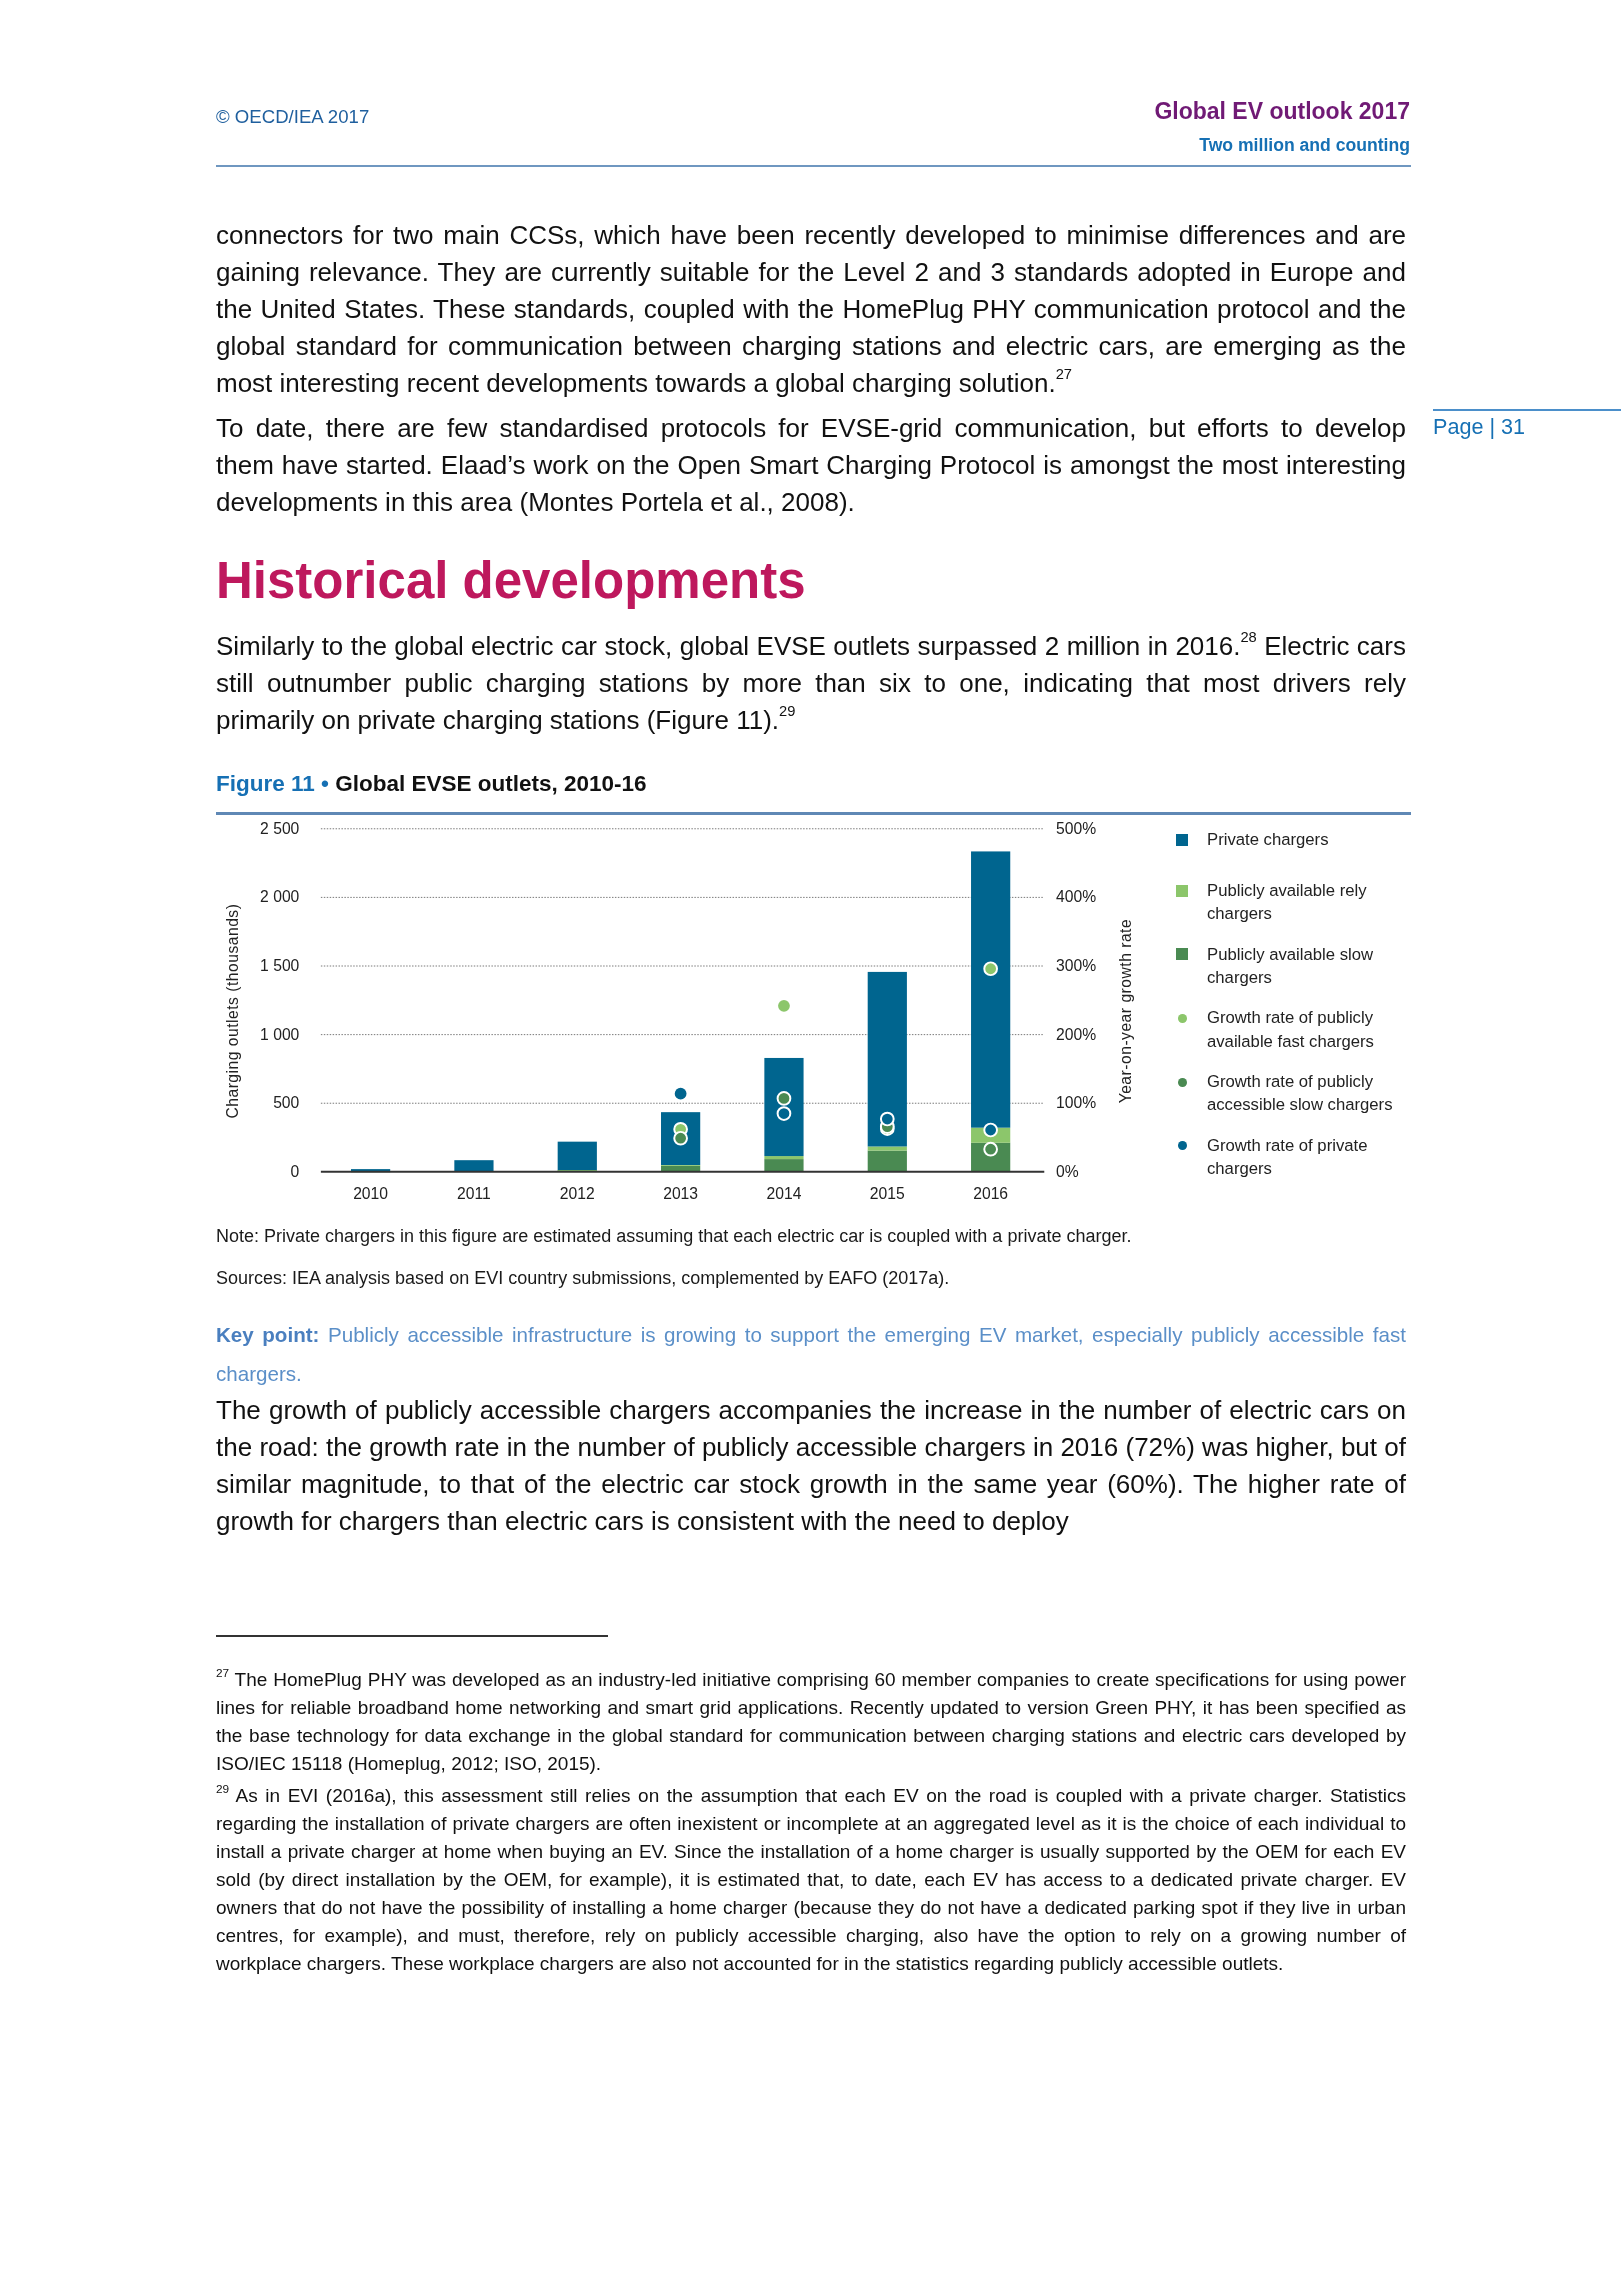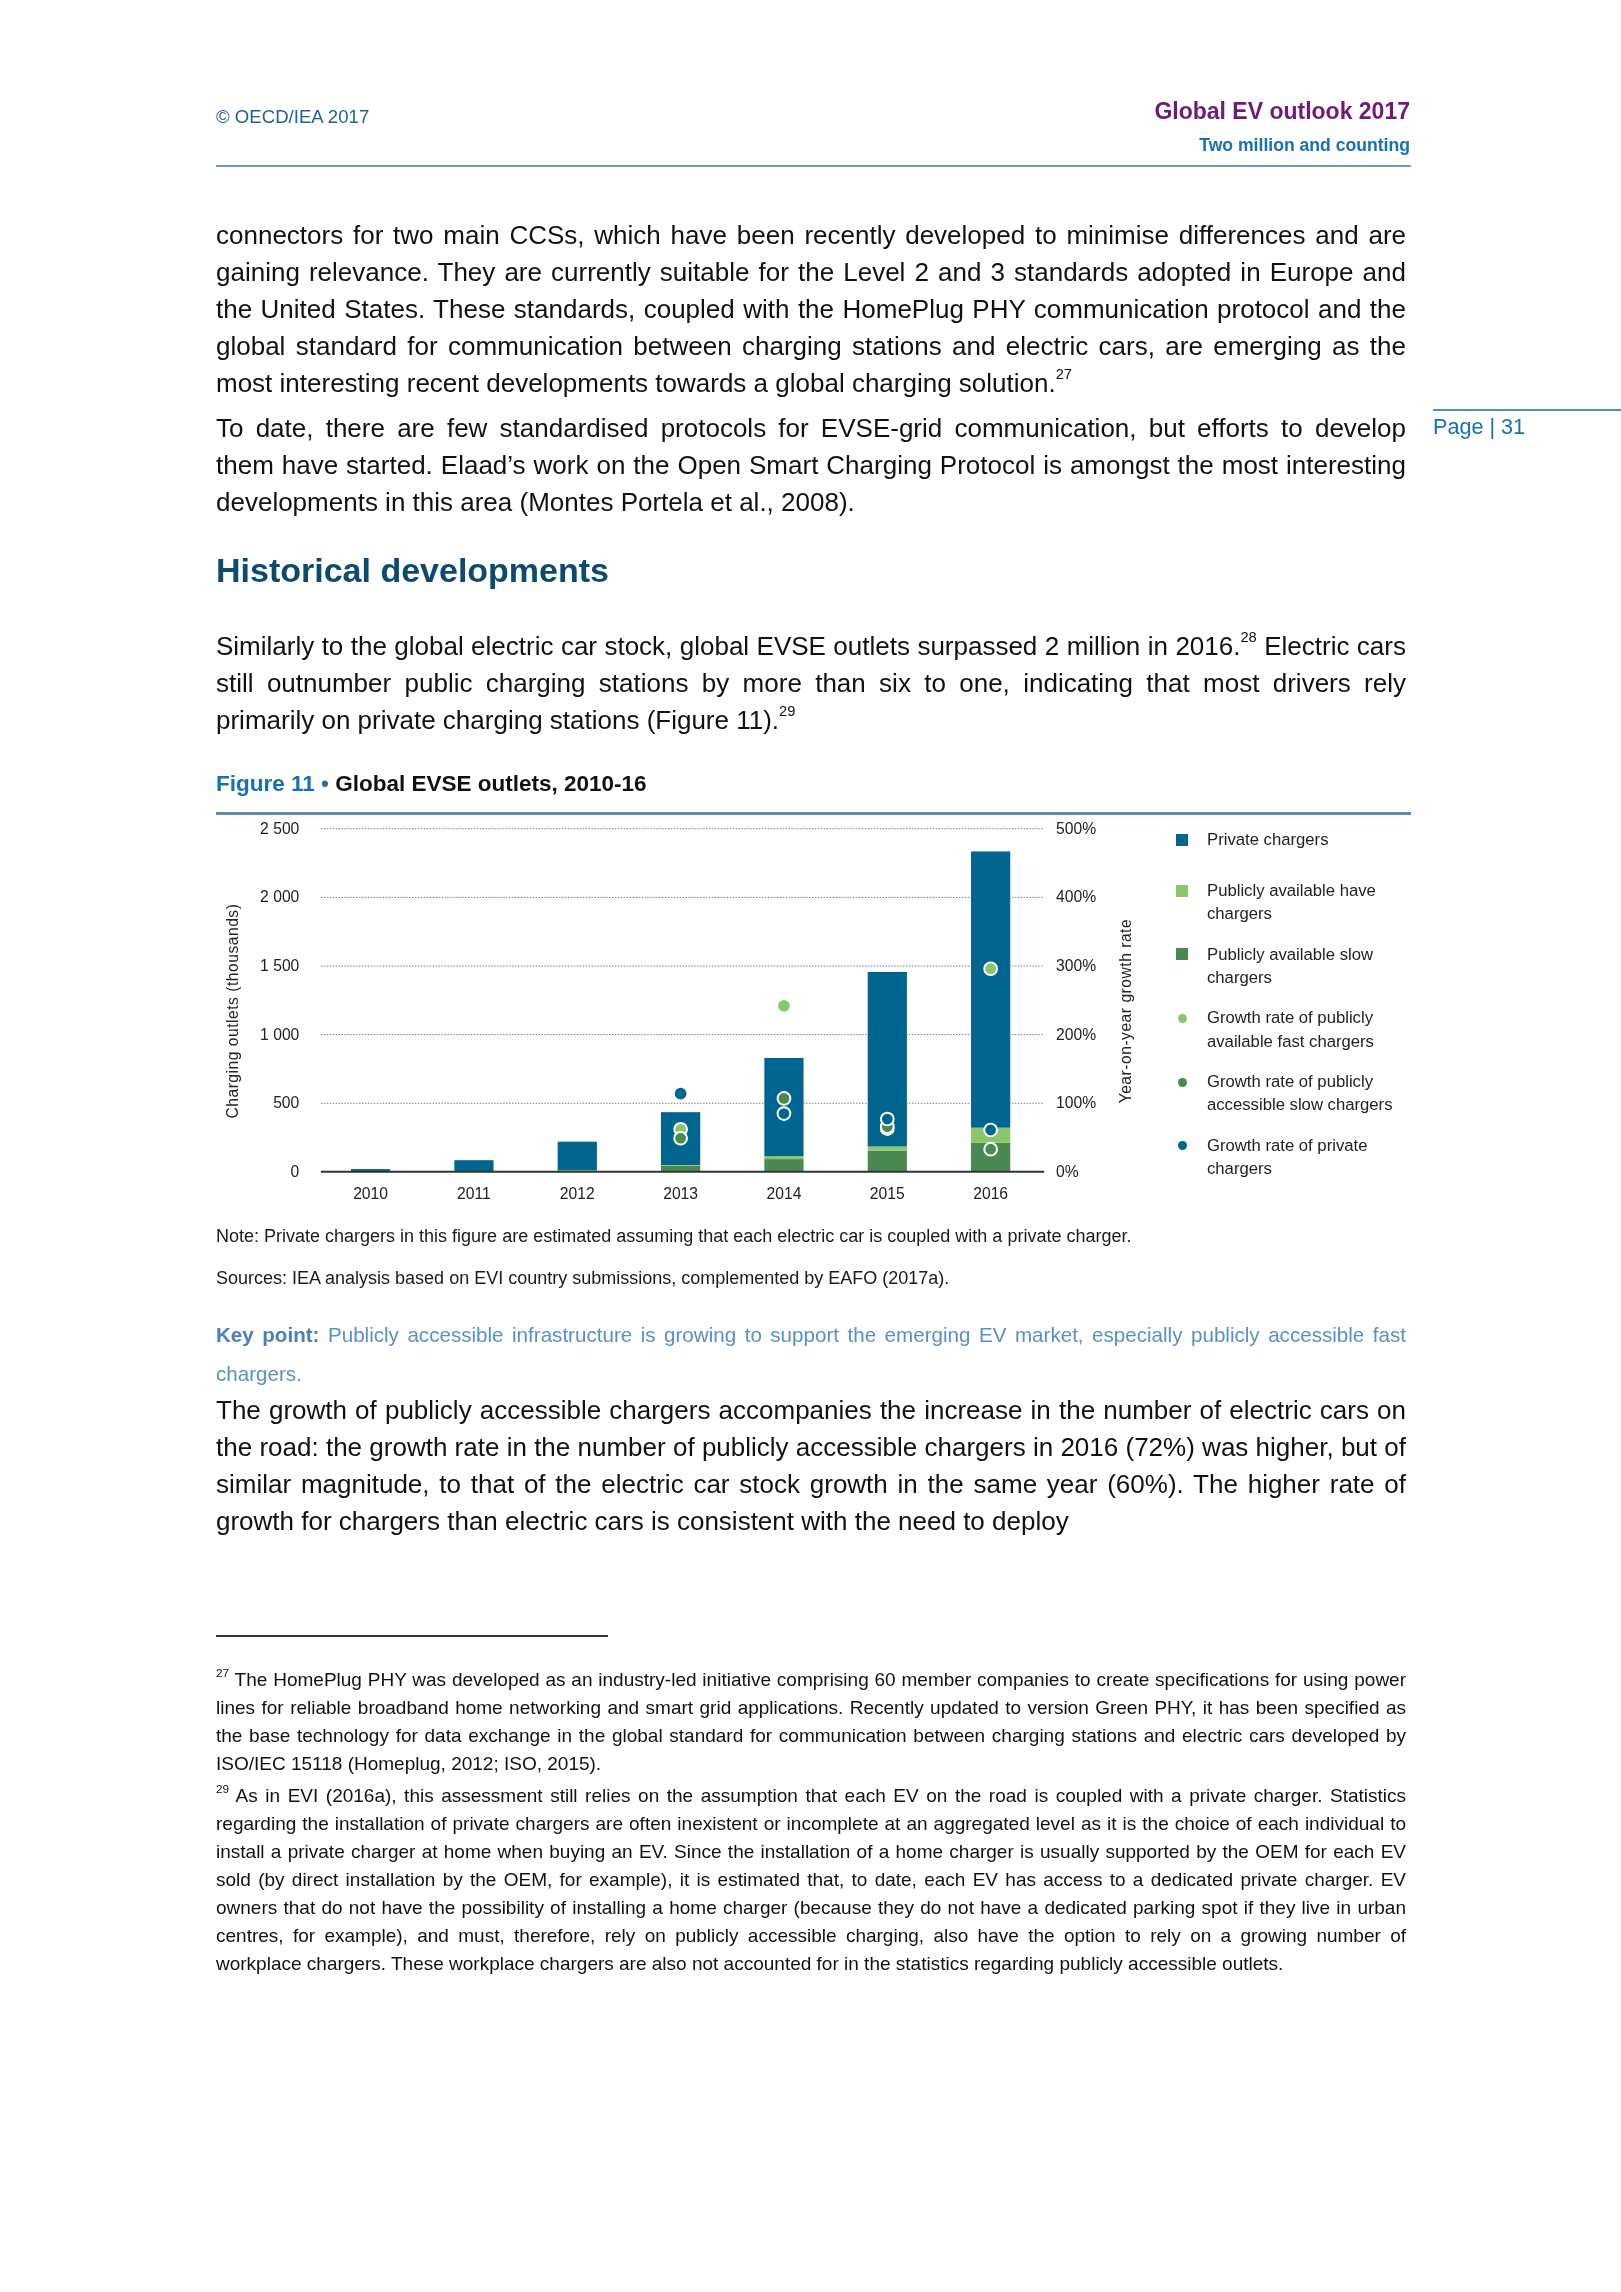--- a/index.html
+++ b/index.html
@@ -6,21 +6,21 @@
   body { width: 1621px; height: 2293px; position: relative; font-family: "Liberation Sans", "DejaVu Sans", sans-serif; color: #1a1a1a; overflow: hidden; }
   .abs { position: absolute; }
   .header-left { left: 216px; top: 106px; font-size: 18.6px; color: #1f5f9e; }
   .header-title { right: 211px; top: 98px; font-size: 23px; font-weight: bold; color: #701a75; text-align: right; }
   .header-sub { right: 211px; top: 135px; font-size: 17.6px; font-weight: bold; color: #1670b4; text-align: right; }
   .header-rule { left: 216px; width: 1195px; top: 165px; height: 2px; background: #6f97c0; }
   .page-rule { left: 1433px; width: 188px; top: 409px; height: 2px; background: #4b8fca; }
   .page-num { left: 1433px; top: 414px; font-size: 21.6px; color: #1670b4; }
   .body-text { left: 216px; width: 1190px; font-size: 26px; line-height: 37px; text-align: justify; color: #111; }
   .body-text sup { font-size: 14.7px; line-height: 0; position: relative; top: -2.9px; }
-  .h2 { left: 216px; top: 551px; font-size: 34px; font-weight: bold; color: #0c4a6e; }
+  .h2 { left: 216px; top: 551px; font-size: 51px; font-weight: bold; color: #be185d; }
   .fig-title { left: 216px; top: 771px; font-size: 22.5px; font-weight: bold; color: #111; }
   .fig-title .fig-num { color: #1670b4; }
   .fig-rule { left: 216px; width: 1195px; top: 812px; height: 2.9px; background: #5f88b5; }
   .note { left: 216px; font-size: 18px; color: #1a1a1a; }
   .keypoint { left: 216px; width: 1190px; top: 1315px; font-size: 20.6px; line-height: 39px; color: #5b8fc8; text-align: justify; }
   .keypoint b { color: #4a7fbf; }
   .fn-rule { left: 216px; width: 392px; top: 1635px; height: 2px; background: #333; }
   .footnotes { left: 216px; width: 1190px; top: 1666px; font-size: 19px; line-height: 28px; text-align: justify; color: #111; }
   .footnotes p { margin: 0 0 3.9px 0; }
   .footnotes sup { font-size: 11.8px; line-height: 0; position: relative; top: -2px; }
@@ -121,21 +121,21 @@
       <text x="684.8571428571429" y="392" text-anchor="middle" font-size="16" fill="#222" font-family="Liberation Sans, sans-serif">2015</text>
       <text x="790.2857142857143" y="392" text-anchor="middle" font-size="16" fill="#222" font-family="Liberation Sans, sans-serif">2016</text>
       <line x1="107" x2="845" y1="364" y2="364" stroke="#333" stroke-width="2"></line>
     </g>
   <text id="ylabel" transform="translate(22,200) rotate(-90)" text-anchor="middle" font-size="16" fill="#222" font-family="Liberation Sans, sans-serif" letter-spacing="0.5">Charging outlets (thousands)</text>
   <text id="y2label" transform="translate(933,200) rotate(-90)" text-anchor="middle" font-size="16" fill="#222" font-family="Liberation Sans, sans-serif" letter-spacing="0.5">Year-on-year growth rate</text>
 </svg>
 
 <div class="abs legend" id="legend">
     <div class="legend-item" style="margin-bottom: 27.4px;"><span class="sw" style="background: rgb(0, 101, 143);"></span><span>Private chargers</span></div>
-    <div class="legend-item"><span class="sw" style="background: rgb(140, 198, 107);"></span><span>Publicly available have chargers</span></div>
+    <div class="legend-item"><span class="sw" style="background: rgb(140, 198, 107);"></span><span>Publicly available rely chargers</span></div>
     <div class="legend-item"><span class="sw" style="background: rgb(74, 138, 82);"></span><span>Publicly available slow chargers</span></div>
     <div class="legend-item"><span class="dot" style="background: rgb(140, 198, 107);"></span><span>Growth rate of publicly available fast chargers</span></div>
     <div class="legend-item"><span class="dot" style="background: rgb(74, 138, 82);"></span><span>Growth rate of publicly accessible slow chargers</span></div>
     <div class="legend-item"><span class="dot" style="background: rgb(0, 101, 143);"></span><span>Growth rate of private chargers</span></div>
   </div>
 
 <div class="abs note" style="top:1226px;">Note: Private chargers in this figure are estimated assuming that each electric car is coupled with a private charger.</div>
 <div class="abs note" style="top:1268px;">Sources: IEA analysis based on EVI country submissions, complemented by EAFO (2017a).</div>
 <div class="abs keypoint">
   <b>Key point:</b><span> Publicly accessible infrastructure is growing to support the emerging EV market, especially publicly accessible fast chargers.</span>

